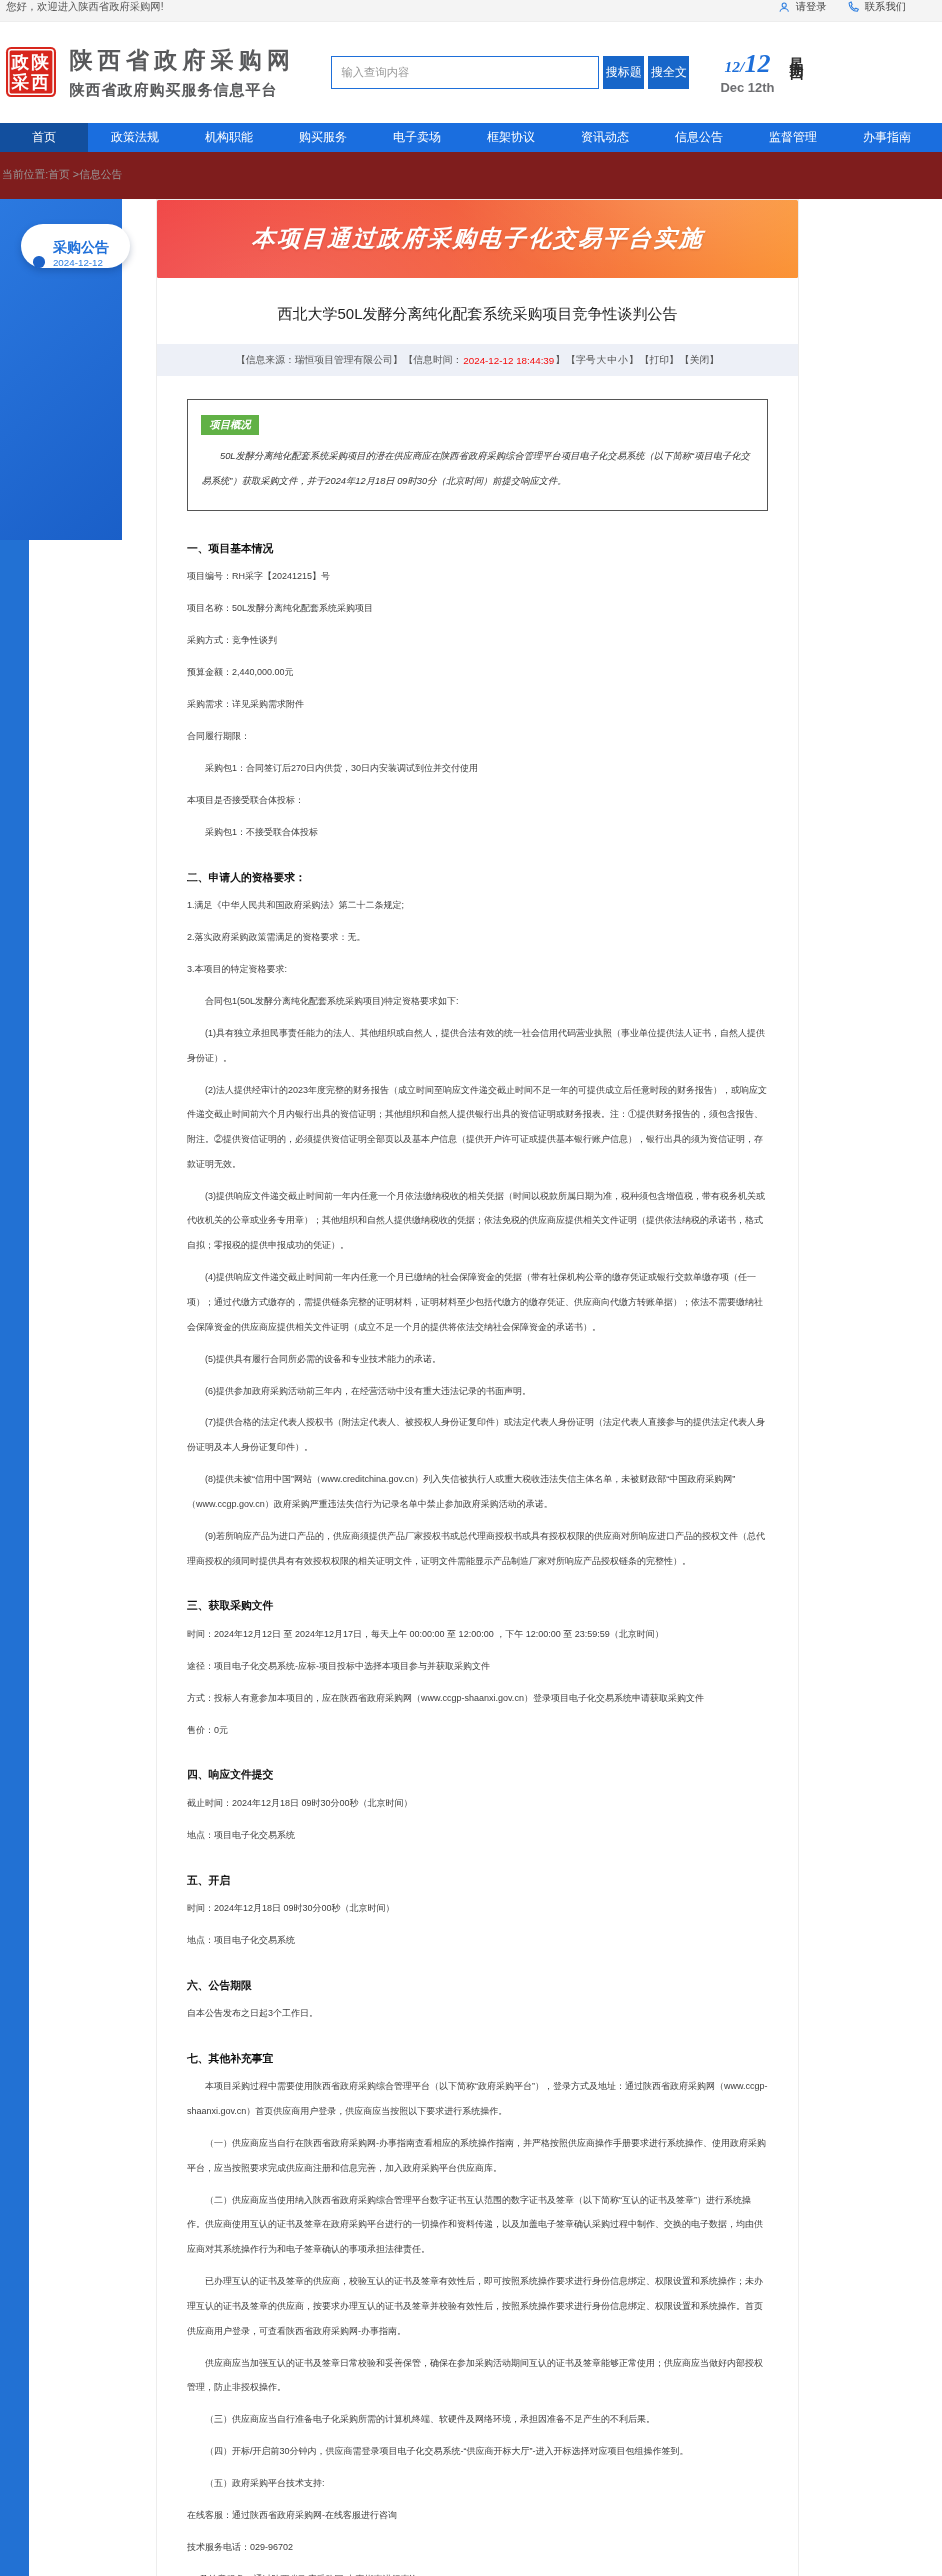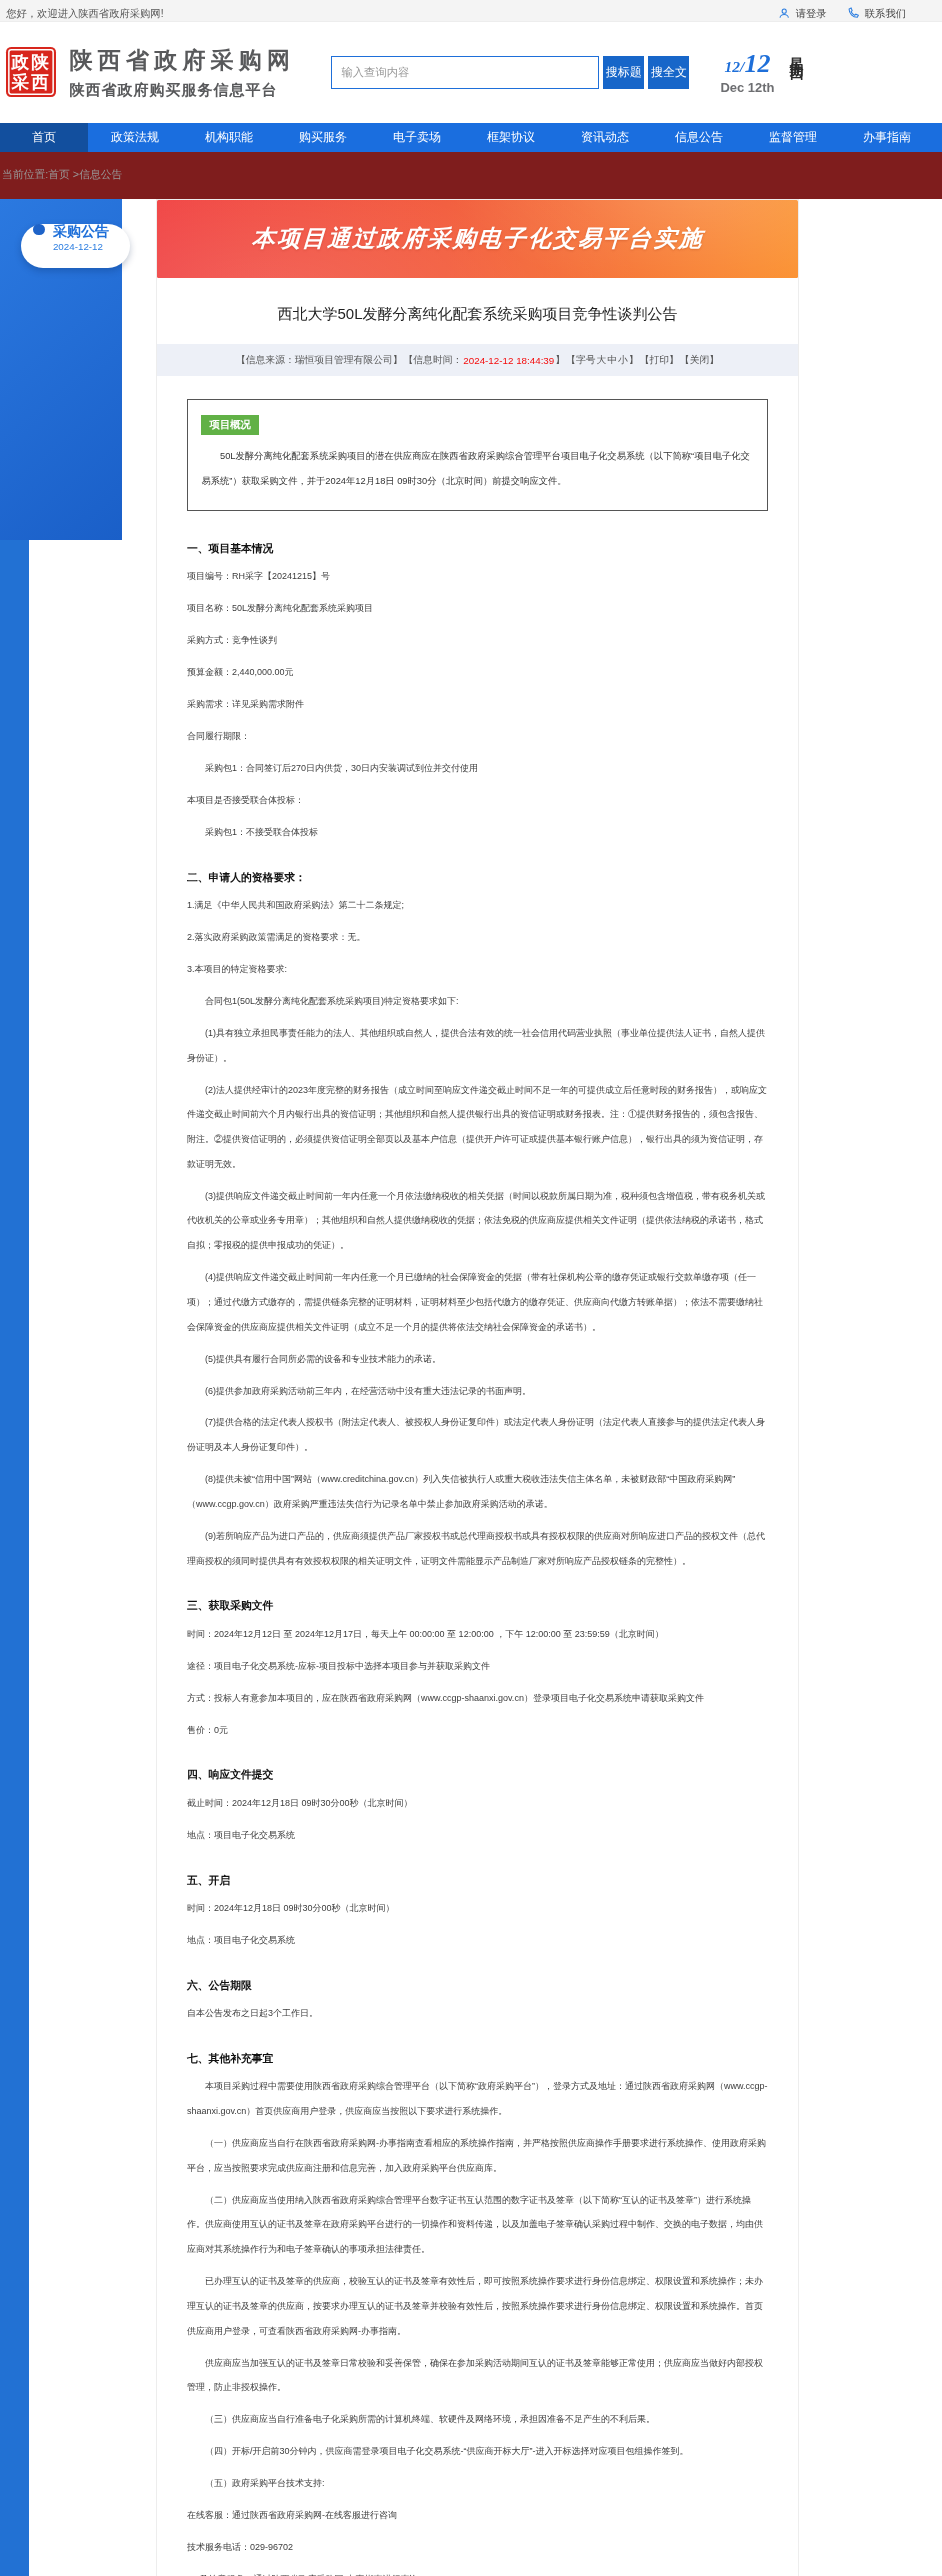--- a/index.html
+++ b/index.html
@@ -1,20 +1,20 @@
 <!DOCTYPE html>
 <html lang="zh" style="font-size:8.2px"><head>
 <meta charset="utf-8">
 <title>陕西省政府采购网</title>
 <style>
   * { margin:0; padding:0; box-sizing:border-box; }
   body { width:942px; font-family:"Liberation Sans", sans-serif; background:#ffffff; color:#333; }
 
   
-  .topbar { height:21.6px; background:#f4f4f4; display:flex; align-items:flex-end; justify-content:space-between; padding:0 36px 0 6.2px; border-bottom:0.5px solid #ededed; }
+  .topbar { height:21.6px; background:#f4f4f4; display:flex; align-items:flex-start; justify-content:space-between; padding:0 36px 0 6.2px; border-bottom:0.5px solid #ededed; }
   .topbar-left { font-size:10.3px; color:#555; }
   .topbar-right { display:flex; align-items:center; gap:20.6px; font-size:10.3px; color:#444; }
   .topbar-link { display:flex; align-items:center; gap:5.2px; cursor:pointer; }
   .tb-icon { width:12.4px; height:12.4px; display:inline-block; }
 
   
   .header { height:101px; background:#fff; display:flex; align-items:center; padding:0 28px 0 6.2px; }
   .logo { width:50px; height:50px; background:#d8261d; border-radius:5.2px; display:flex; align-items:center; justify-content:center; box-shadow:inset 0 0 0 2.1px #d8261d, inset 0 0 0 3.6px #ffffff; }
   .logo-grid { color:#fff; font-weight:bold; font-size:17.5px; line-height:20.6px; text-align:center; letter-spacing:2.1px; }
   .site-titles { margin-left:13.4px; color:#58595b; }
@@ -37,38 +37,38 @@
   .nav-item { color:#fff; font-size:12px; display:flex; align-items:center; justify-content:center; padding:0 23px; cursor:pointer; white-space:nowrap; }
   .nav-item.active { background:#124f9e; padding:0 32px; }
 
   
   .breadcrumb { height:47px; background:#7f1d1d; display:flex; align-items:center; padding:0 36px 0 2.1px; font-size:10.8px; color:#999; }
 
   
   .content-wrap { position:relative; background:#fff; padding-bottom:36px; }
   .side-strip { position:absolute; left:0; top:0; bottom:0; width:29px; background:#2271d3; }
   .side-panel { position:absolute; left:0; top:0; width:122px; height:341px; background:linear-gradient(140deg,#2b79e0 0%,#1a5fc8 100%); }
-  .side-pill { position:absolute; left:21px; top:25px; width:109px; height:44px; background:#ffffff; border-radius:25px; box-shadow:0 3.1px 7.2px rgba(0,30,80,.25); display:flex; align-items:flex-start; padding-left:12.4px; gap:8.2px; cursor:pointer; }
+  .side-pill { position:absolute; left:21px; top:25px; width:109px; height:44px; background:#ffffff; border-radius:25px; box-shadow:0 3.1px 7.2px rgba(0,30,80,.25); display:flex; align-items:flex-end; padding-left:12.4px; gap:8.2px; cursor:pointer; }
   .side-dot { width:11.3px; height:11.3px; border-radius:50%; background:#1e63c8; }
   .side-cat { color:#1e6fd9; font-weight:bold; font-size:14px; line-height:15.5px; }
   .side-date { color:#2b7de0; font-size:9.8px; margin-top:1.5px; }
 
   .article { margin-left:156px; width:643px; border:0.5px solid #ededed; background:#fff; padding:0 0 20.6px 0; }
   .banner { margin:0; height:78px; background:
       radial-gradient(618px 258px at 18% 120%, rgba(255,255,255,0.14) 0%, rgba(255,255,255,0.0) 60%),
       radial-gradient(464px 216px at 85% -30%, rgba(255,255,255,0.18) 0%, rgba(255,255,255,0.0) 55%),
       linear-gradient(90deg,#f04040 0%, #f25a3a 45%, #fb9232 100%);
     display:flex; align-items:center; justify-content:center; border-radius:1.5px; }
   .banner-text { color:#fff; font-size:23px; font-weight:bold; font-style:italic; letter-spacing:2.1px; text-shadow:0 1px 2.1px rgba(140,30,0,.25); transform:skewX(-3deg); }
   .article-title { text-align:center; font-size:15px; font-weight:normal; color:#1f1f1f; margin:27px 20.6px 20.6px 20.6px; }
   .meta-bar { background:#edf0f7; height:32px; display:flex; align-items:center; justify-content:center; font-size:9.8px; color:#555; gap:1px; }
   .meta-bar .red { color:#f40b0b; }
   .meta-link { cursor:pointer; }
 
-  .overview-box { border:0.5px solid #555; margin:23px 30px 0 30px; padding:14.4px 13.4px 15.5px 13.4px; position:relative; }
+  .overview-box { border:0.5px solid #555; margin:23px 30px 0 30px; padding:14.4px 13.4px 15.5px 13.4px; position:relative;font-style:italic; }
   .overview-label { display:inline-block; background:#61b146; color:#fff; font-size:10.3px; font-weight:bold; padding:3.1px 8.2px; margin-bottom:9.3px; }
   .overview-text { font-size:9.3px; color:#333; line-height:2.7; text-indent:2em; }
 
   .article-body { padding:5.2px 30px 0 30px; }
   .blk-h { font-size:10.8px; font-weight:bold; color:#111; margin-top:24px; line-height:1.6; }
   .blk-p  { font-size:9px; color:#3c3c3c; line-height:2.75; margin-top:7.2px; }
   .blk-p1 { font-size:9px; color:#3c3c3c; line-height:2.75; margin-top:7.2px; text-indent:2em; }
 </style>
 </head>
 <body>

